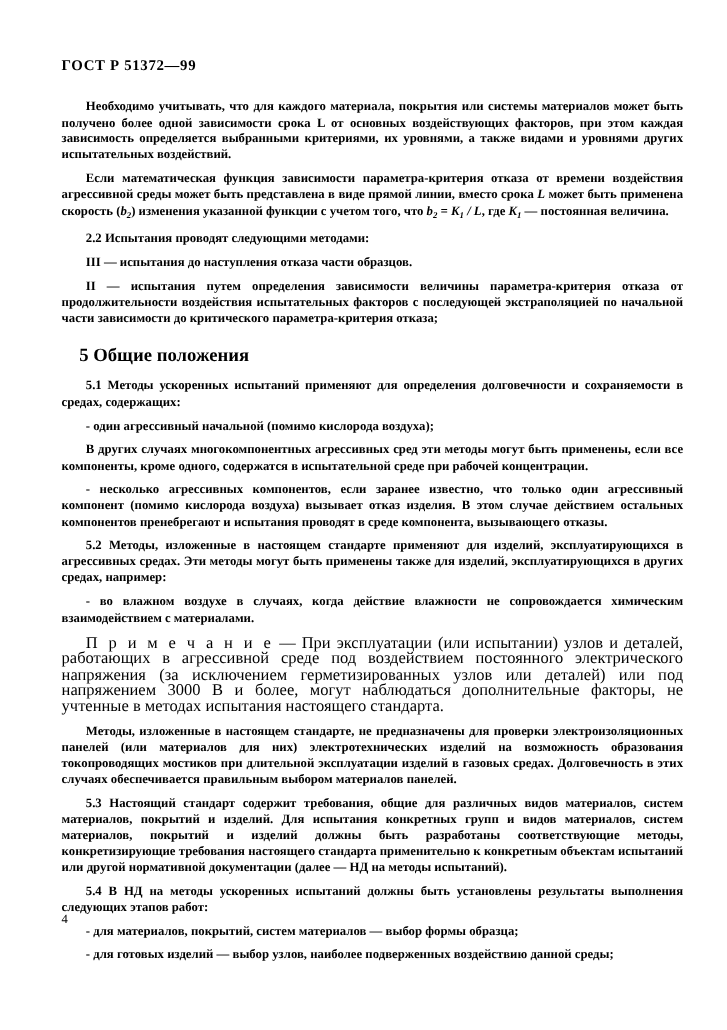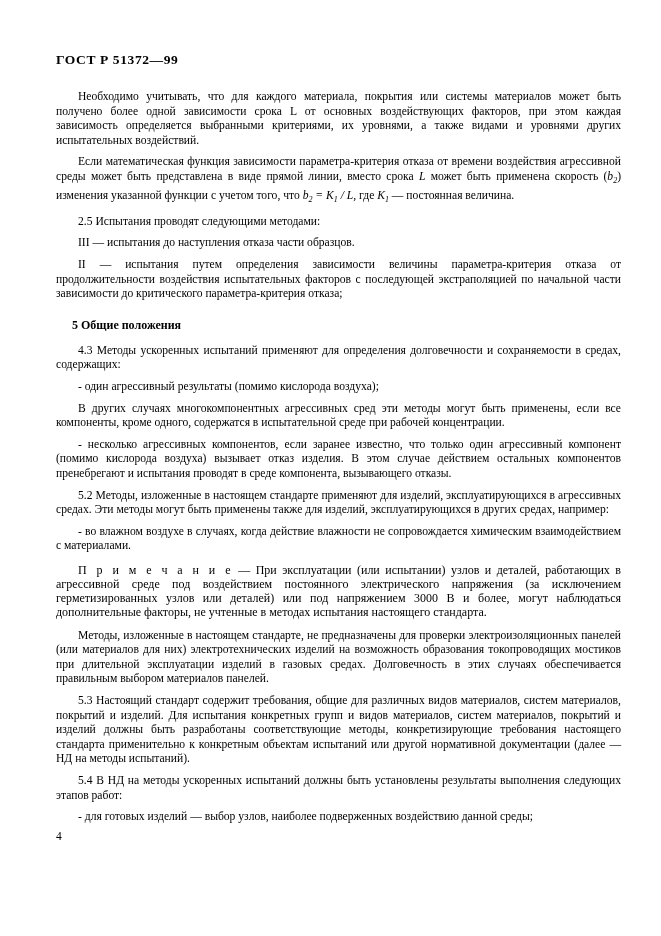--- a/index.html
+++ b/index.html
@@ -32,29 +32,30 @@
   .body-text {
     font-size: 11.6px;
     line-height: 14.6px;
     text-align: justify;
     text-justify: inter-word;
     margin: 0 0 7px 0;
     hyphens: manual;
   }
   .ind {
     text-indent: 22px;
+    font-weight: bold;
   }
   .section-title {
-    font-size: 12px;
+    font-size: 17px;
     font-weight: bold;
     margin: 16px 0 11px 0;
     text-indent: 16px;
   }
   .note {
-    font-size: 12px;
+    font-size: 15px;
     line-height: 14.2px;
     text-align: justify;
     margin: 9px 0 9px 0;
     text-indent: 22px;
   }
   .note-lead {
     letter-spacing: 2.2px;
   }
   .sub {
     font-size: 8px;
@@ -77,37 +78,38 @@
 <body>
 
 <div class="page">
 
   <div class="doc-header">ГОСТ Р 51372—99</div>
 
   <p class="body-text ind">Необходимо учитывать, что для каждого материала, покрытия или системы материалов может быть получено более одной зависимости срока L от основных воздействующих факторов, при этом каждая зависимость определяется выбранными критериями, их уровнями, а также видами и уровнями других испытательных воздействий.</p>
 
   <p class="body-text ind">Если математическая функция зависимости параметра-критерия отказа от времени воздействия агрессивной среды может быть представлена в виде прямой линии, вместо срока <span class="ital">L</span> может быть применена скорость (<span class="ital">b<span class="sub">2</span></span>) изменения указанной функции с учетом того, что <span class="ital">b<span class="sub">2</span> = K<span class="sub">1</span> / L</span>, где <span class="ital">K<span class="sub">1</span></span> — постоянная величина.</p>
 
-  <p class="body-text ind">2.5 Испытания проводят следующими методами:</p>
+  <p class="body-text ind">2.2 Испытания проводят следующими методами:</p>
 
 
   <p class="body-text ind">III — испытания до наступления отказа части образцов.</p>
 
   <p class="body-text ind">II — испытания путем определения зависимости величины параметра-критерия отказа от продолжительности воздействия испытательных факторов с последующей экстраполяцией по начальной части зависимости до критического параметра-критерия отказа;</p>
 
   <div class="section-title">5  Общие положения</div>
 
-  <p class="body-text ind">4.3 Методы ускоренных испытаний применяют для определения долговечности и сохраняемости в средах, содержащих:</p>
-  <p class="body-text ind">- один агрессивный результаты (помимо кислорода воздуха);</p>
+  <p class="body-text ind">5.1 Методы ускоренных испытаний применяют для определения долговечности и сохраняемости в средах, содержащих:</p>
+  <p class="body-text ind">- один агрессивный начальной (помимо кислорода воздуха);</p>
   <p class="body-text ind">В других случаях многокомпонентных агрессивных сред эти методы могут быть применены, если все компоненты, кроме одного, содержатся в испытательной среде при рабочей концентрации.</p>
   <p class="body-text ind">- несколько агрессивных компонентов, если заранее известно, что только один агрессивный компонент (помимо кислорода воздуха) вызывает отказ изделия. В этом случае действием остальных компонентов пренебрегают и испытания проводят в среде компонента, вызывающего отказы.</p>
   <p class="body-text ind">5.2 Методы, изложенные в настоящем стандарте применяют для изделий, эксплуатирующихся в агрессивных средах. Эти методы могут быть применены также для изделий, эксплуатирующихся в других средах, например:</p>
   <p class="body-text ind">- во влажном воздухе в случаях, когда действие влажности не сопровождается химическим взаимодействием с материалами.</p>
 
   <p class="note"><span class="note-lead">П р и м е ч а н и е</span><span> — При эксплуатации (или испытании) узлов и деталей, работающих в агрессивной среде под воздействием постоянного электрического напряжения (за исключением герметизированных узлов или деталей) или под напряжением 3000 В и более, могут наблюдаться дополнительные факторы, не учтенные в методах испытания настоящего стандарта.</span></p>
 
   <p class="body-text ind gap-top">Методы, изложенные в настоящем стандарте, не предназначены для проверки электроизоляционных панелей (или материалов для них) электротехнических изделий на возможность образования токопроводящих мостиков при длительной эксплуатации изделий в газовых средах. Долговечность в этих случаях обеспечивается правильным выбором материалов панелей.</p>
   <p class="body-text ind">5.3 Настоящий стандарт содержит требования, общие для различных видов материалов, систем материалов, покрытий и изделий. Для испытания конкретных групп и видов материалов, систем материалов, покрытий и изделий должны быть разработаны соответствующие методы, конкретизирующие требования настоящего стандарта применительно к конкретным объектам испытаний или другой нормативной документации (далее — НД на методы испытаний).</p>
   <p class="body-text ind">5.4 В НД на методы ускоренных испытаний должны быть установлены результаты выполнения следующих этапов работ:</p>
+  <p class="body-text ind">- для материалов, покрытий, систем материалов — выбор формы образца;</p>
   <p class="body-text ind">- для готовых изделий — выбор узлов, наиболее подверженных воздействию данной среды;</p>
 
   <div class="page-number">4</div>
 </div>
 
 </body></html>

